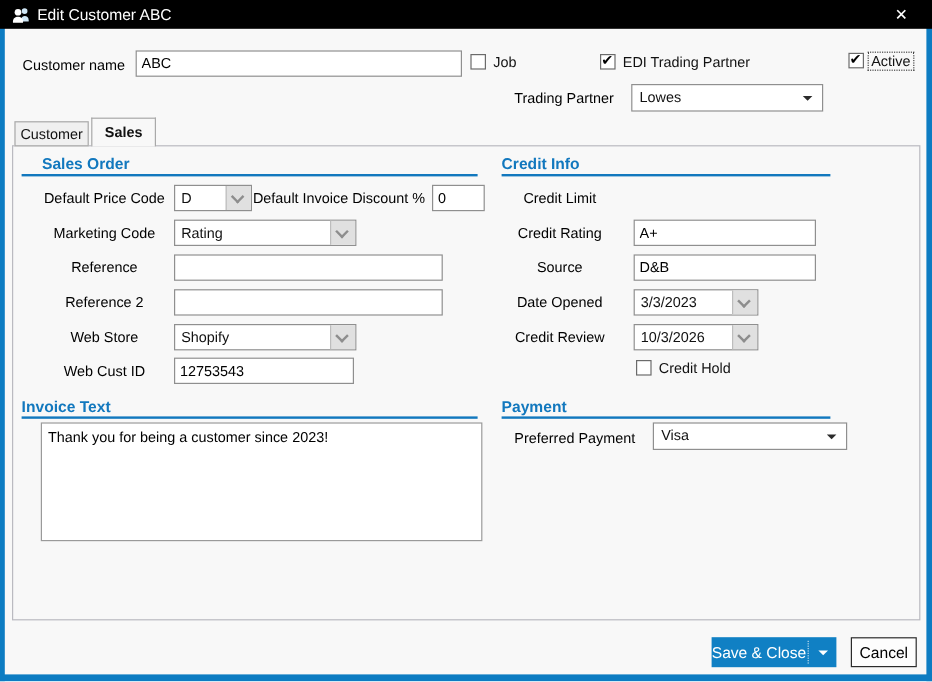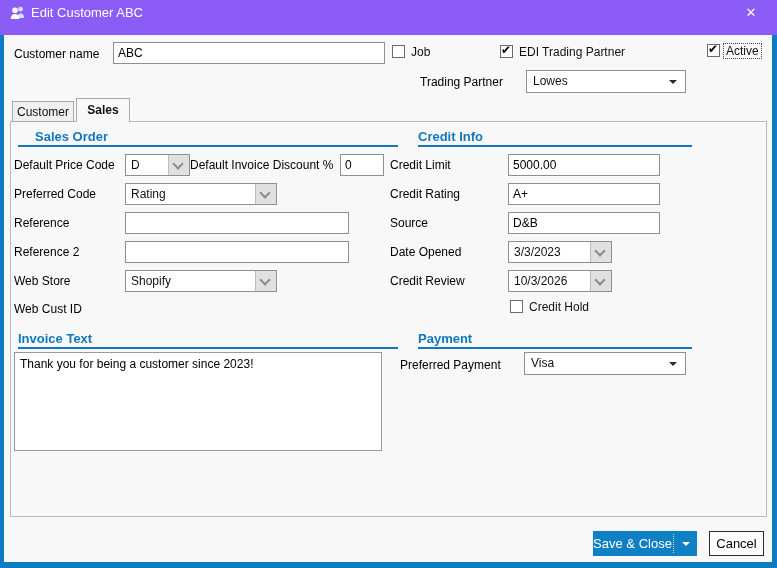--- a/index.html
+++ b/index.html
@@ -2,26 +2,26 @@
 <html><head>
 <meta charset="utf-8">
 <style>
   html,body{margin:0;padding:0;background:#ffffff;}
   .window{position:relative;width:777px;height:568px;background:#f8f8f8;
     font-family:"Liberation Sans",sans-serif;font-size:12px;color:#111;overflow:hidden;}
   .edge{position:absolute;background:#0d7cc2;z-index:10;}
   .edge.l{left:0;top:0;bottom:0;width:4px;}
   .edge.r{right:0;top:0;bottom:0;width:5px;}
   .edge.b{left:0;right:0;bottom:0;height:6px;}
-  .titlebar{position:absolute;left:0;top:0;right:0;height:35px;background:#8b5cf6;z-index:11;}
+  .titlebar{position:absolute;left:0;top:0;right:0;height:24px;background:#000000;z-index:11;}
   .ticon{position:absolute;left:9px;top:6px;width:18px;height:14px;}
   .ttitle{position:absolute;left:31px;top:5px;color:#fff;font-size:13px;}
   .tclose{position:absolute;right:14px;top:4px;width:24px;height:18px;color:#fff;
     font-size:13px;text-align:center;line-height:18px;cursor:default;}
-  .lbl{position:absolute;text-align:left;color:#000;white-space:nowrap;}
+  .lbl{position:absolute;text-align:center;color:#000;white-space:nowrap;}
   .txt{position:absolute;border:1px solid #8f8f8f;background:#fff;margin:0;
     font:12px "Liberation Sans",sans-serif;padding:0 4px;box-sizing:border-box;color:#000;}
   .ta{position:absolute;border:1px solid #9a9a9a;background:#fff;resize:none;margin:0;
     font:12px "Liberation Sans",sans-serif;padding:4px 5px;box-sizing:border-box;color:#000;}
   .combo{position:absolute;border:1px solid #8f8f8f;background:#fff;box-sizing:border-box;}
   .combo .val{position:absolute;left:5px;top:3px;white-space:nowrap;}
   .combo .cbtn{position:absolute;top:0;right:0;bottom:0;width:20px;background:#e0e0e0;
     border-left:1px solid #bdbdbd;}
   .chev{position:absolute;left:5px;top:5px;width:6px;height:6px;border-right:2px solid #8d8d8d;
     border-bottom:2px solid #8d8d8d;transform:rotate(45deg);}
@@ -34,21 +34,21 @@
     font-weight:bold;color:#000;font-family:"DejaVu Sans",sans-serif;}
   .chklbl{position:absolute;white-space:nowrap;}
   .focusring{border:1px dotted #444;padding:0 2px;}
   .tab{position:absolute;border:1px solid #a9a9a9;background:#f0f0f0;text-align:center;
     box-sizing:border-box;z-index:2;line-height:20px;}
   .tab.active{background:#f8f8f8;font-weight:bold;border-bottom:none;z-index:4;line-height:23px;}
   .tabpage{position:absolute;left:10px;top:121px;width:757px;height:396px;
     border:1px solid #babac0;box-sizing:border-box;background:#f8f8f8;z-index:1;}
   .sect{position:absolute;font-weight:bold;font-size:13px;color:#1278be;white-space:nowrap;z-index:2;}
   .sectline{position:absolute;height:2px;background:#1278be;z-index:2;}
-  .z{z-index:2;}
+  .z{z-index:2;margin-left:20px;}
   .btn-save{position:absolute;background:#1080c4;color:#fff;font-size:13px;height:25px;z-index:2;}
   .btn-save .main{position:absolute;left:0;top:0;bottom:0;width:79px;text-align:center;line-height:25px;}
   .btn-save .drop{position:absolute;right:0;top:3px;bottom:3px;width:23px;
     border-left:1px dotted rgba(255,255,255,.75);}
   .btn-save .wtri{position:absolute;right:7px;top:8px;width:0;height:0;border-left:4px solid transparent;
     border-right:4px solid transparent;border-top:4px solid #fff;}
   .btn-cancel{position:absolute;background:#fdfdfd;border:1px solid #2b2b2b;color:#000;font-size:13px;
     text-align:center;line-height:23px;box-sizing:border-box;height:25px;z-index:2;}
 </style>
 </head>
@@ -102,21 +102,21 @@
   <span class="lbl z" style="left:14px;top:158px;width:106px;">Default Price Code</span>
   <div class="combo z" style="left:125px;top:154px;width:65px;height:22px;">
     <span class="val">D</span>
     <span class="cbtn">
         <i class="chev"></i>
       </span>
   </div>
   <span class="lbl z" style="left:190px;top:158px;width:145px;">Default Invoice Discount %</span>
   <input class="txt z" style="left: 340px; top: 154px; width: 44px; height: 22px;" type="text" value="0">
 
-  <span class="lbl z" style="left:14px;top:187px;width:106px;">Preferred Code</span>
+  <span class="lbl z" style="left:14px;top:187px;width:106px;">Marketing Code</span>
   <div class="combo z" style="left:125px;top:183px;width:152px;height:22px;">
     <span class="val">Rating</span>
     <span class="cbtn">
         <i class="chev"></i>
       </span>
   </div>
 
   <span class="lbl z" style="left:14px;top:216px;width:106px;">Reference</span>
   <input class="txt z" style="left: 125px; top: 212px; width: 224px; height: 22px;" type="text" value="">
 
@@ -125,26 +125,26 @@
 
   <span class="lbl z" style="left:14px;top:274px;width:106px;">Web Store</span>
   <div class="combo z" style="left:125px;top:270px;width:152px;height:22px;">
     <span class="val">Shopify</span>
     <span class="cbtn">
         <i class="chev"></i>
       </span>
   </div>
 
   <span class="lbl z" style="left:14px;top:302px;width:106px;">Web Cust ID</span>
+  <input class="txt z" style="left: 125px; top: 298px; width: 150px; height: 22px;" type="text" value="12753543">
 
   <span class="sect" style="left:418px;top:129px;">Credit Info</span>
   <div class="sectline" style="left:418px;top:145px;width:274px;"></div>
 
   <span class="lbl z" style="left:390px;top:158px;width:113px;">Credit Limit</span>
-  <input class="txt z" style="left: 508px; top: 154px; width: 152px; height: 22px;" type="text" value="5000.00">
 
   <span class="lbl z" style="left:390px;top:187px;width:113px;">Credit Rating</span>
   <input class="txt z" style="left: 508px; top: 183px; width: 152px; height: 22px;" type="text" value="A+">
 
   <span class="lbl z" style="left:390px;top:216px;width:113px;">Source</span>
   <input class="txt z" style="left: 508px; top: 212px; width: 152px; height: 22px;" type="text" value="D&amp;B">
 
   <span class="lbl z" style="left:390px;top:245px;width:113px;">Date Opened</span>
   <div class="combo z" style="left:508px;top:241px;width:104px;height:22px;">
     <span class="val">3/3/2023</span>

